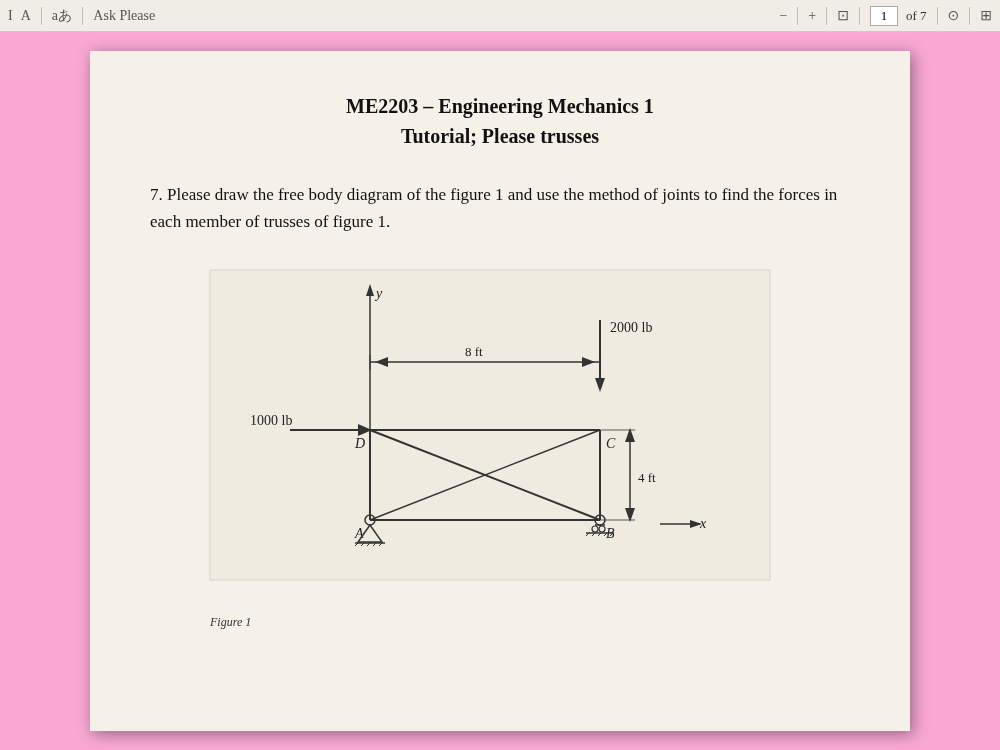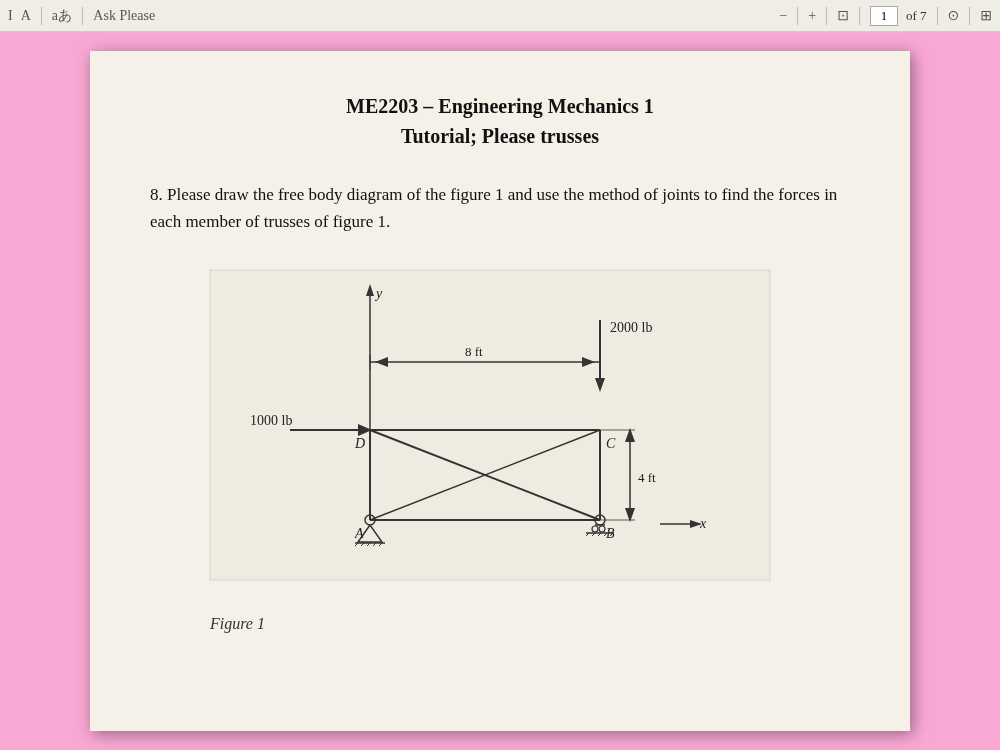--- a/index.html
+++ b/index.html
@@ -92,21 +92,21 @@
 
     .figure-container {
       position: relative;
       width: 560px;
       height: 340px;
       margin: 0 auto;
       margin-left: 60px;
     }
 
     .figure-label {
-      font-size: 16px;
+      font-size: 12px;
       color: #333;
       margin-top: 10px;
       font-style: italic;
       margin-left: 60px;
     }
 
     svg.truss-diagram {
       width: 560px;
       height: 340px;
       overflow: visible;
@@ -139,21 +139,21 @@
 </div>
 
 <div class="page-container">
   <div class="page">
 
     <div class="doc-title">
       <div>ME2203 – Engineering Mechanics 1</div>
       <div>Tutorial; Please trusses</div>
     </div>
 
-    <div class="question-text">8. Please draw the free body diagram of the figure 1 and use the method of joints to find the forces in each member of trusses of figure 1.</div>
+    <div class="question-text">7. Please draw the free body diagram of the figure 1 and use the method of joints to find the forces in each member of trusses of figure 1.</div>
 
     <div class="figure-container">
       <svg class="truss-diagram" viewBox="0 0 560 330">
 
         <rect x="0" y="0" width="560" height="310" fill="#f0ebe0" stroke="#bbb" stroke-width="0.5"></rect>
 
         <line x1="160" y1="20" x2="160" y2="180" stroke="#333" stroke-width="1.5"></line>
         <polygon points="160,14 156,26 164,26" fill="#333"></polygon>
         <text x="166" y="28" font-size="14" font-style="italic" fill="#222">y</text>
 

